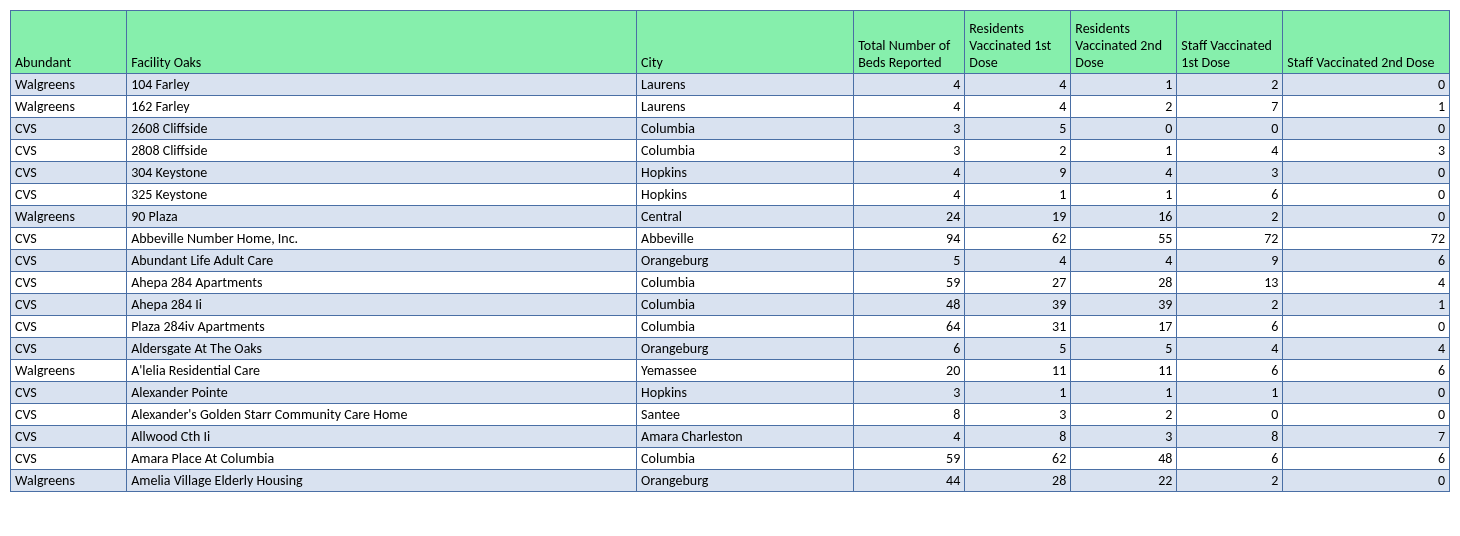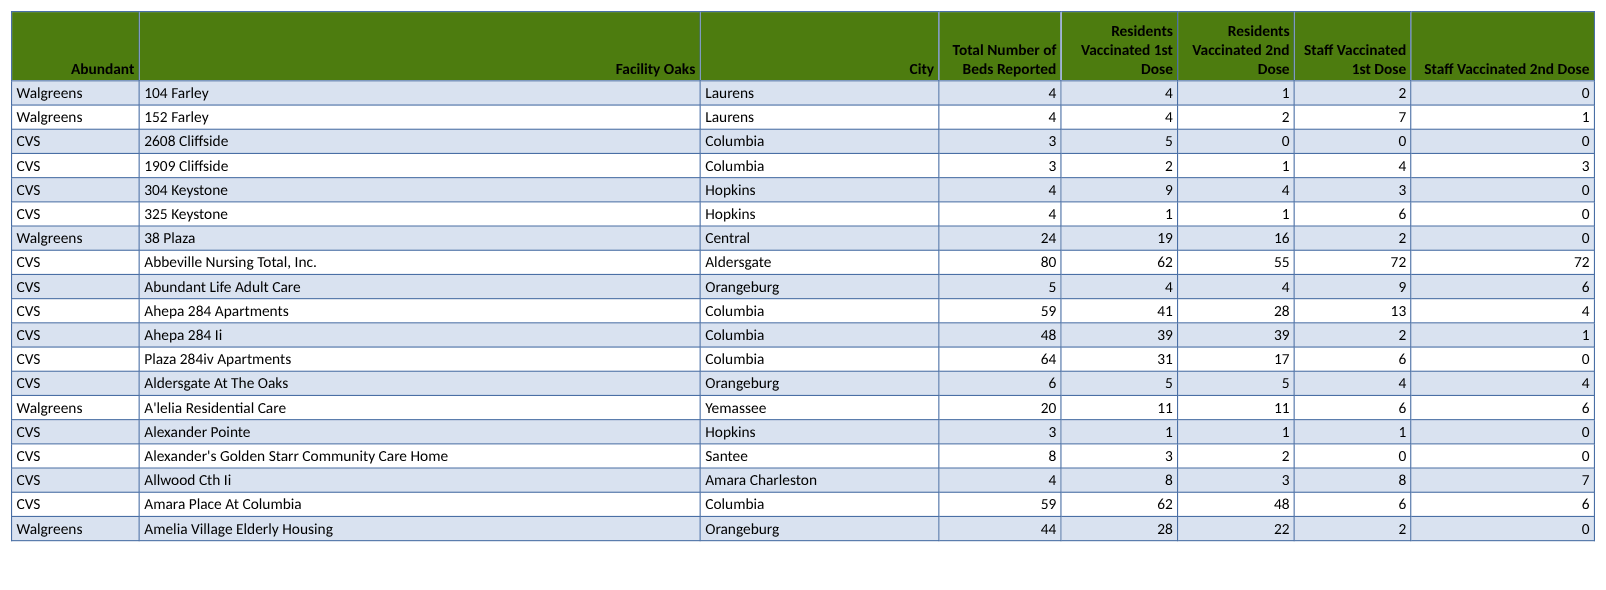--- a/index.html
+++ b/index.html
@@ -16,23 +16,23 @@
     table-layout: fixed;
   }
   th, td {
     border: 1px solid #4a6fa5;
     padding: 2px 4px;
     vertical-align: bottom;
     overflow: hidden;
     white-space: nowrap;
   }
   th {
-    text-align: right;
-    font-weight: bold;
-    background: #4d7c0f;
+    text-align: left;
+    font-weight: normal;
+    background: #86efac;
     vertical-align: bottom;
     white-space: normal;
     height: 58px;
   }
   td.num {
     text-align: right;
   }
   tbody tr:nth-child(odd) td {
     background: #d9e2f0;
   }
@@ -80,41 +80,41 @@
         <td>104 Farley</td>
         <td>Laurens</td>
         <td class="num">4</td>
         <td class="num">4</td>
         <td class="num">1</td>
         <td class="num">2</td>
         <td class="num">0</td>
       </tr>
       <tr>
         <td>Walgreens</td>
-        <td>152 Farley</td>
+        <td>162 Farley</td>
         <td>Laurens</td>
         <td class="num">4</td>
         <td class="num">4</td>
         <td class="num">2</td>
         <td class="num">7</td>
         <td class="num">1</td>
       </tr>
       <tr>
         <td>CVS</td>
         <td>2608 Cliffside</td>
         <td>Columbia</td>
         <td class="num">3</td>
         <td class="num">5</td>
         <td class="num">0</td>
         <td class="num">0</td>
         <td class="num">0</td>
       </tr>
       <tr>
         <td>CVS</td>
-        <td>1909 Cliffside</td>
+        <td>2808 Cliffside</td>
         <td>Columbia</td>
         <td class="num">3</td>
         <td class="num">2</td>
         <td class="num">1</td>
         <td class="num">4</td>
         <td class="num">3</td>
       </tr>
       <tr>
         <td>CVS</td>
         <td>304 Keystone</td>
@@ -130,54 +130,54 @@
         <td>325 Keystone</td>
         <td>Hopkins</td>
         <td class="num">4</td>
         <td class="num">1</td>
         <td class="num">1</td>
         <td class="num">6</td>
         <td class="num">0</td>
       </tr>
       <tr>
         <td>Walgreens</td>
-        <td>38 Plaza</td>
+        <td>90 Plaza</td>
         <td>Central</td>
         <td class="num">24</td>
         <td class="num">19</td>
         <td class="num">16</td>
         <td class="num">2</td>
         <td class="num">0</td>
       </tr>
       <tr>
         <td>CVS</td>
-        <td>Abbeville Nursing Total, Inc.</td>
-        <td>Aldersgate</td>
-        <td class="num">80</td>
+        <td>Abbeville Number Home, Inc.</td>
+        <td>Abbeville</td>
+        <td class="num">94</td>
         <td class="num">62</td>
         <td class="num">55</td>
         <td class="num">72</td>
         <td class="num">72</td>
       </tr>
       <tr>
         <td>CVS</td>
         <td>Abundant Life Adult Care</td>
         <td>Orangeburg</td>
         <td class="num">5</td>
         <td class="num">4</td>
         <td class="num">4</td>
         <td class="num">9</td>
         <td class="num">6</td>
       </tr>
       <tr>
         <td>CVS</td>
         <td>Ahepa 284 Apartments</td>
         <td>Columbia</td>
         <td class="num">59</td>
-        <td class="num">41</td>
+        <td class="num">27</td>
         <td class="num">28</td>
         <td class="num">13</td>
         <td class="num">4</td>
       </tr>
       <tr>
         <td>CVS</td>
         <td>Ahepa 284 Ii</td>
         <td>Columbia</td>
         <td class="num">48</td>
         <td class="num">39</td>

